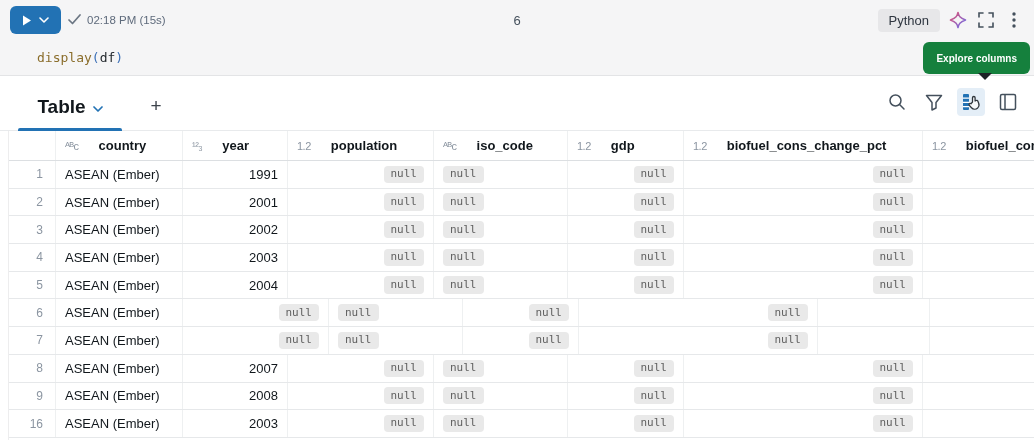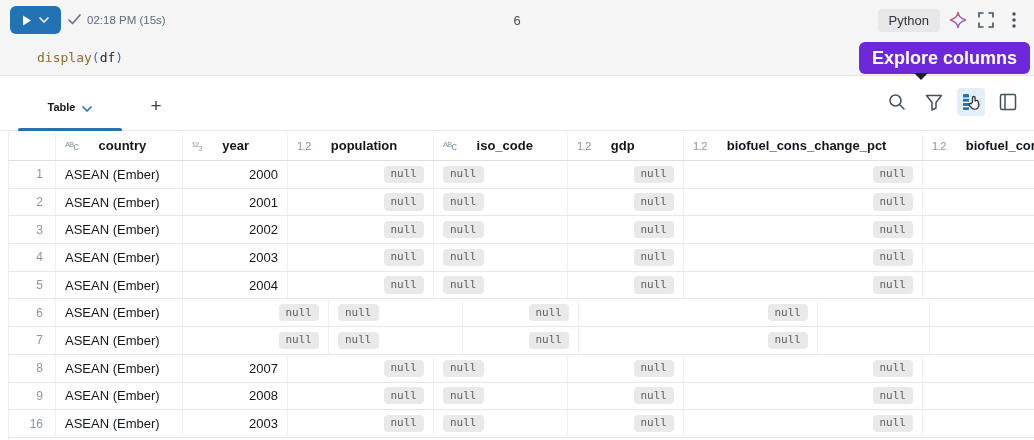--- a/index.html
+++ b/index.html
@@ -28,35 +28,35 @@
     justify-content:center; cursor:pointer; }
   .code-line { position:absolute; top:40px; left:0; width:1034px; height:35px;
     display:flex; align-items:center; padding-left:37px;
     font-family:"DejaVu Sans Mono", monospace; font-size:13px; }
   .tok-func  { color:#8a6d2b; }
   .tok-paren { color:#3b6fb6; }
   .tok-var   { color:#24292e; }
 
   
   .tooltip { position:absolute; top:42px; right:4px; height:32px;
-    background:#6d28d9; color:#fff; font-size:18px; font-weight:bold;
+    background:#15803d; color:#fff; font-size:10px; font-weight:bold;
     border-radius:6px; display:flex; align-items:center; padding:12px 13px;
     z-index:5; }
   .tooltip .arrow { position:absolute; bottom:-6px; left:55px; width:0; height:0;
     border-left:7px solid transparent; border-right:7px solid transparent;
     border-top:7px solid #1c2126; }
 
   
   .out-panel { position:absolute; top:76px; left:0; width:1034px; height:364px;
     background:#fff; }
   .tab-bar { position:relative; height:55px; border-bottom:1px solid #e8eaec; }
   .tab { position:absolute; left:18px; top:10px; width:104px; height:42px;
     display:flex; align-items:center; justify-content:center; gap:7px;
     cursor:pointer; }
-  .tab-label { font-size:11px; font-weight:bold; color:#11171c; }
+  .tab-label { font-size:19px; font-weight:bold; color:#11171c; }
   .tab-underline { position:absolute; left:18px; bottom:-1px; width:104px;
     height:3px; background:#2272b4; border-radius:2px 2px 0 0; }
   .add-tab { position:absolute; left:142px; top:16px; width:28px; height:28px;
     display:flex; align-items:center; justify-content:center;
     font-size:19px; color:#3c434b; cursor:pointer; }
   .tab-tools { position:absolute; right:12px; top:12px; display:flex;
     align-items:center; gap:9px; }
   .tool { width:28px; height:28px; border-radius:4px; display:flex;
     align-items:center; justify-content:center; cursor:pointer; }
   .tool.active { background:#e4eef7; }
@@ -224,21 +224,21 @@
           </div>
           <div class="g-cell hdr-cell" style="width: 112px;">
             <span class="type-glyph">1.2</span>
             <span>biofuel_con</span>
           </div>
         </div>
       <div id="body-rows">
           <div class="g-row">
             <div class="g-cell num" style="width: 47px;">1</div>
             <div class="g-cell" style="width: 127px;">ASEAN (Ember)</div>
-            <div class="g-cell right" style="width: 105px;">2000</div>
+            <div class="g-cell right" style="width: 105px;">1991</div>
             <div class="g-cell right" style="width: 146px;">
               <span class="null-badge">null</span>
             </div>
             <div class="g-cell" style="width: 134px;">
               <span class="null-badge">null</span>
             </div>
             <div class="g-cell right" style="width: 116px;">
               <span class="null-badge">null</span>
             </div>
             <div class="g-cell right" style="width: 239px;">

